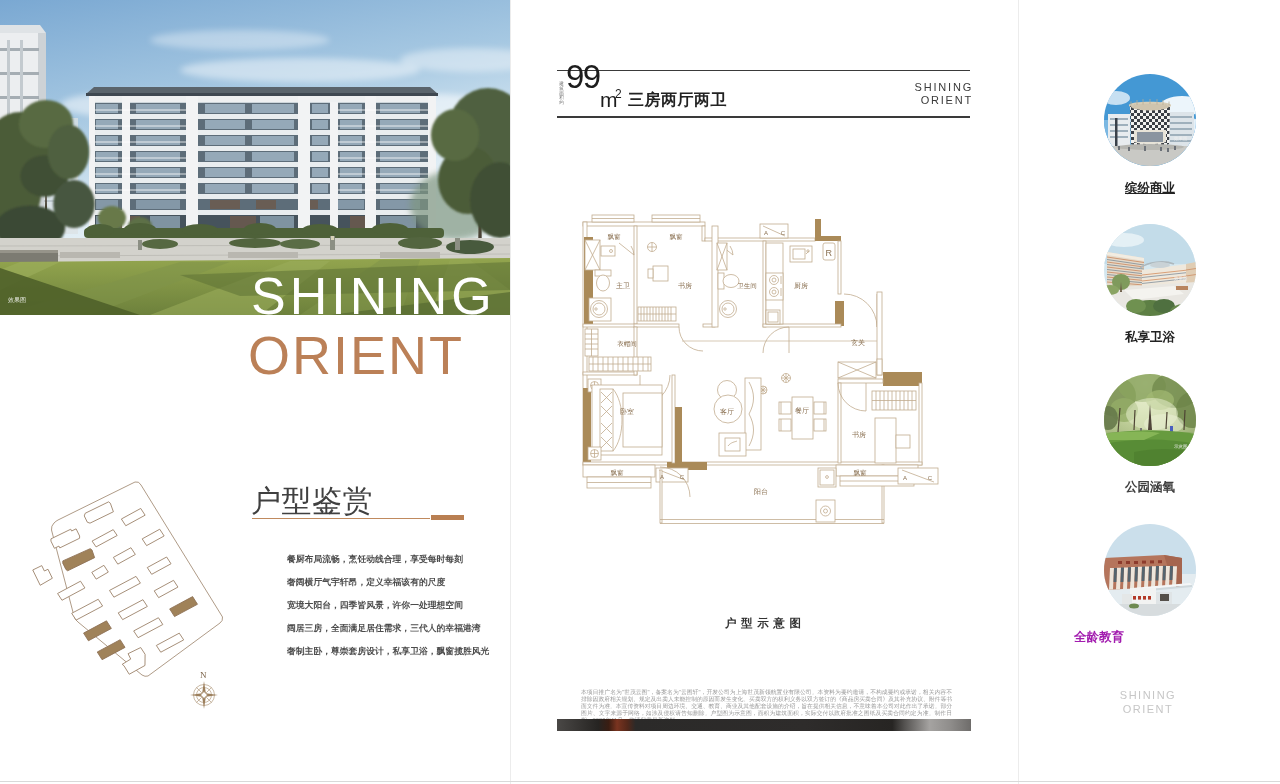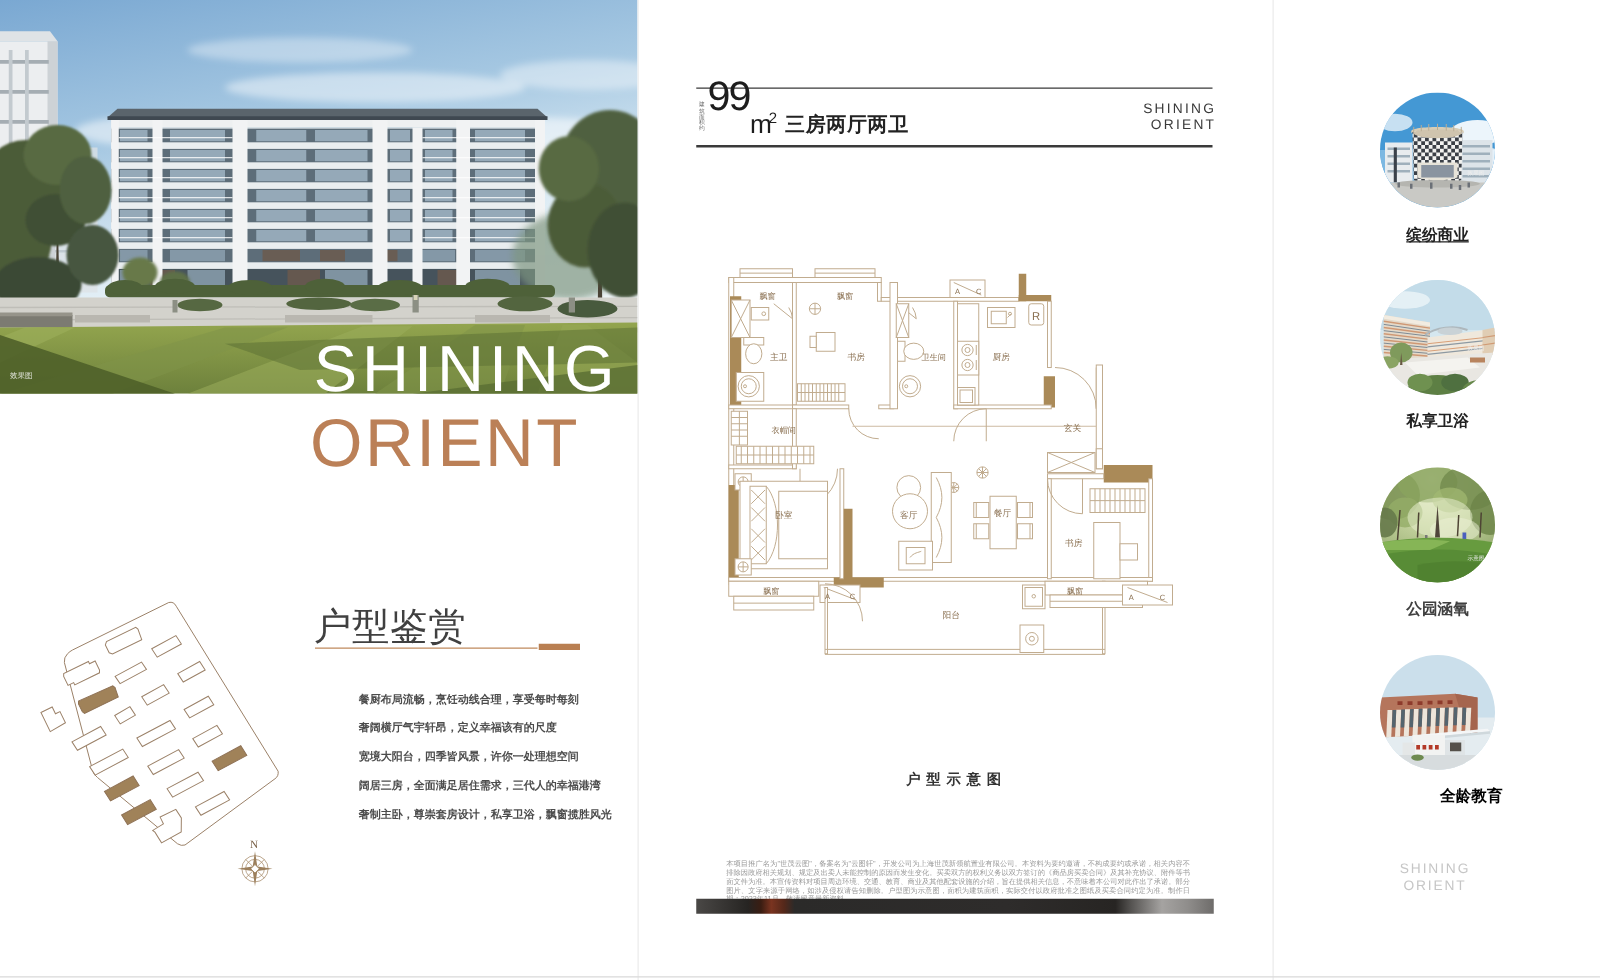--- a/index.html
+++ b/index.html
@@ -960,15 +960,15 @@
             <rect x="44" y="72" width="3" height="3.6"></rect>
 </g>
 <rect x="56" y="70" width="9" height="7" fill="#55504a"></rect>
 </g>
 
 <rect x="0" y="80" width="92" height="12" fill="#d7dcde"></rect>
 <ellipse cx="30" cy="82" rx="5" ry="2.5" fill="#6e8a50"></ellipse>
 </g>
     </svg></div>
 
-<div class="abs" style="left:1152px;top:629px;width:92px;text-align:left;font-size:12.5px;font-weight:700;color:#000000;">全龄教育</div>
+<div class="abs" style="left:1053px;top:629px;width:92px;text-align:center;font-size:12.5px;font-weight:700;color:#a21caf;">全龄教育</div>
 
 <div class="abs" style="left:1098px;top:689px;width:100px;text-align:center;color:#c6c6c6;font-size:11px;letter-spacing:1.5px;line-height:13.5px;">SHINING<br>ORIENT</div>
 
 </body></html>

